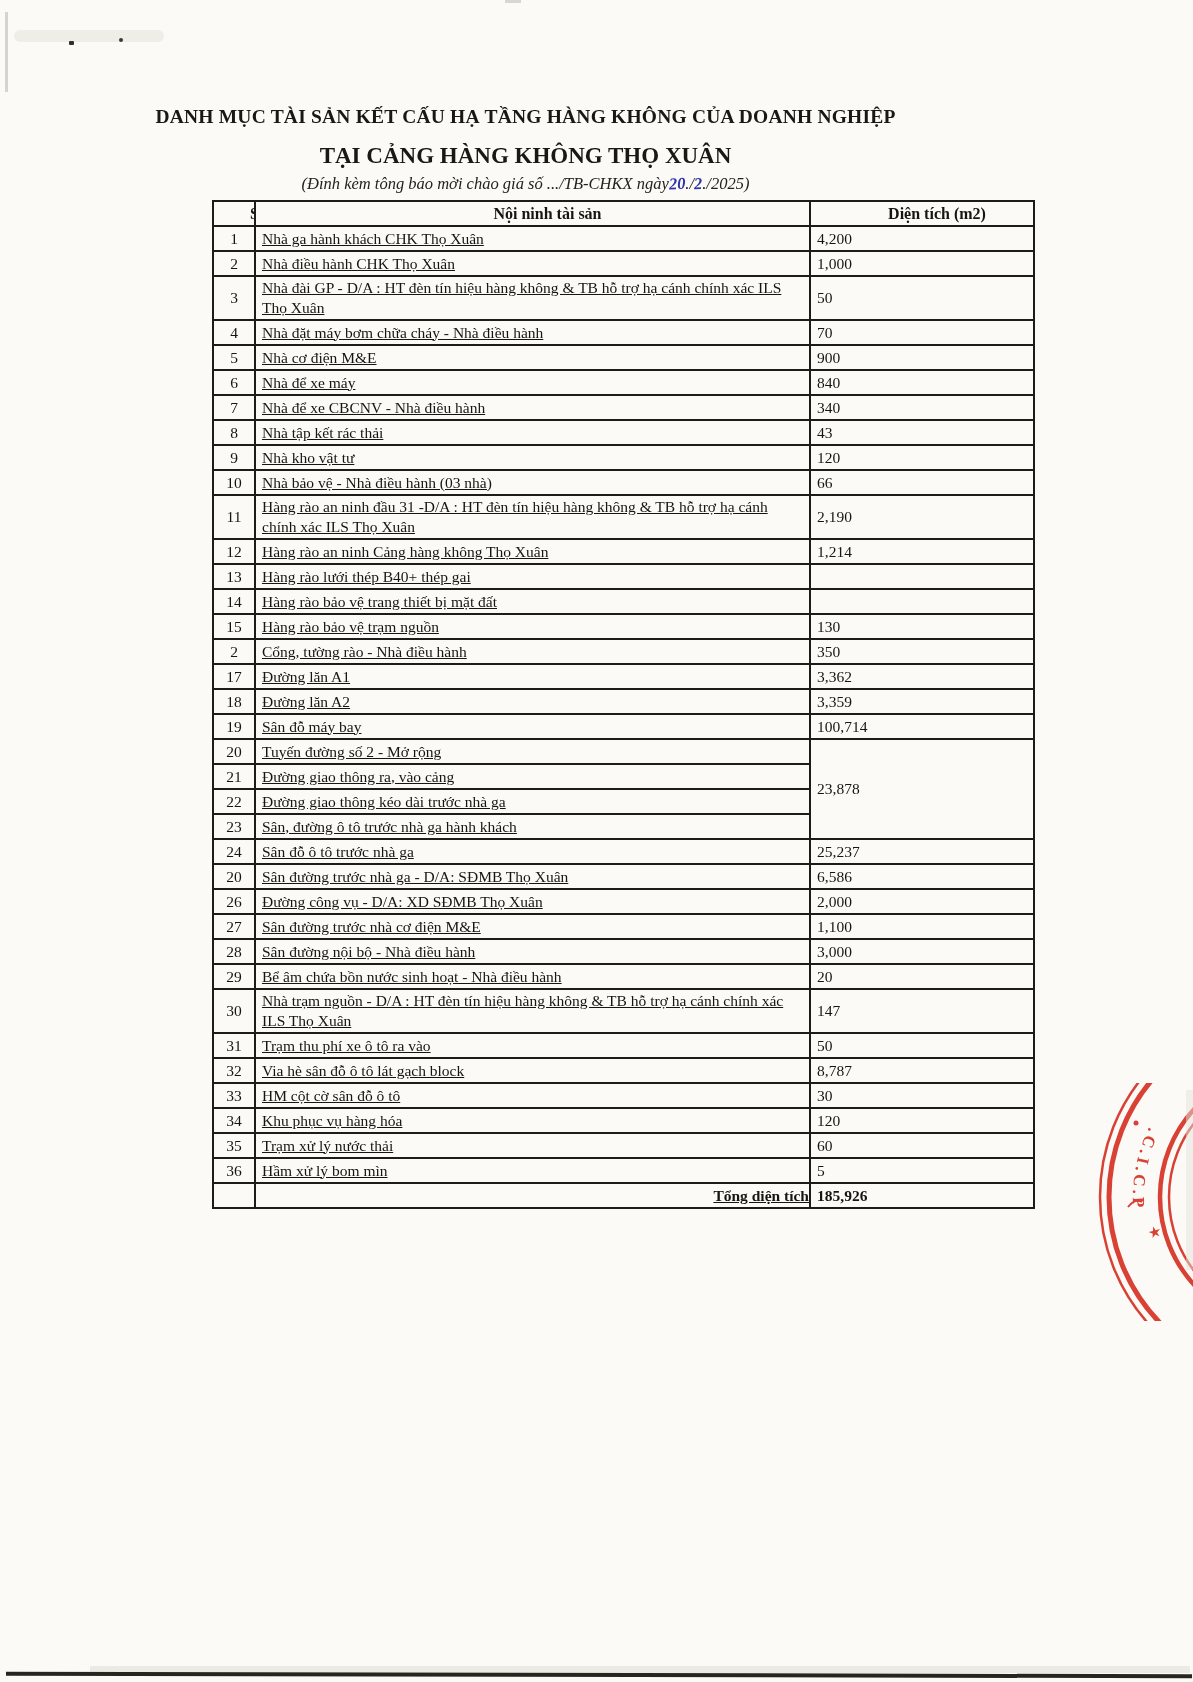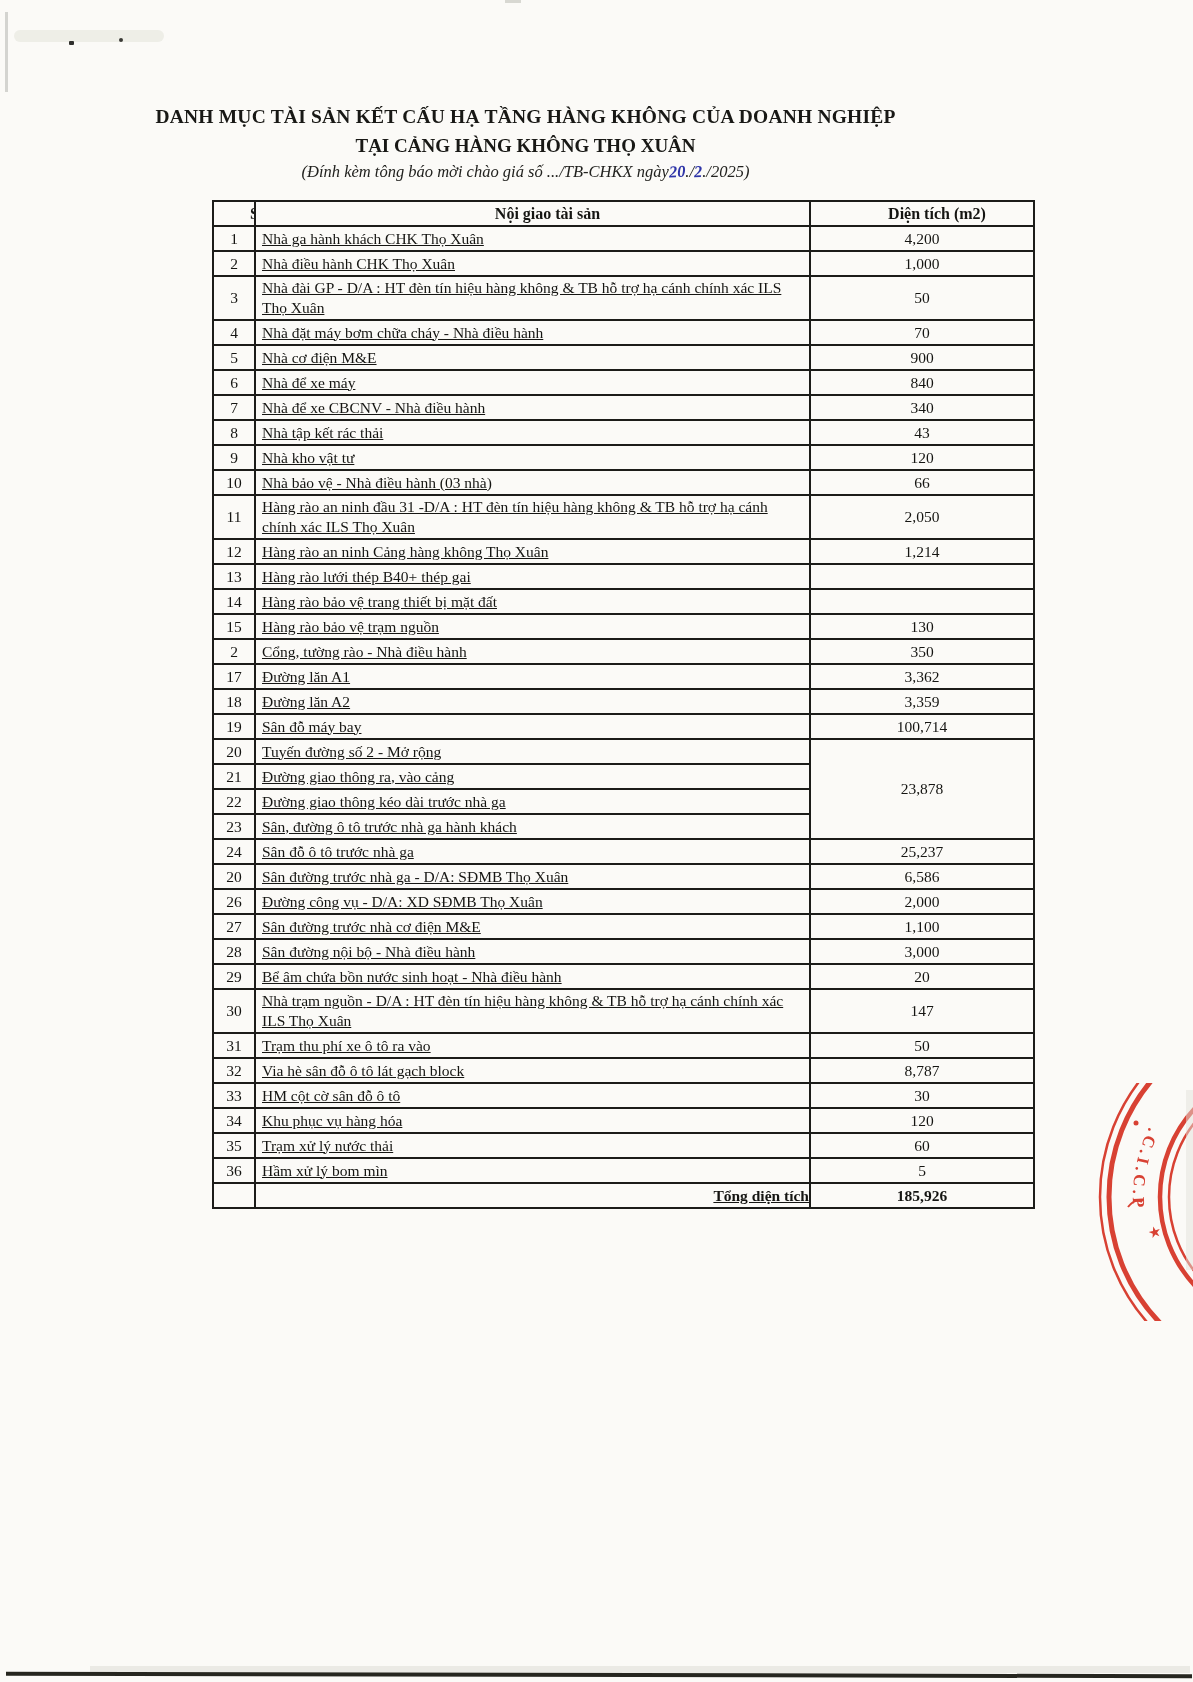--- a/index.html
+++ b/index.html
@@ -5,38 +5,38 @@
   html,body{margin:0;padding:0;}
   body{
     width:1193px;height:1682px;position:relative;overflow:hidden;
     background:#fbfaf7;color:#1a1a17;
     font-family:"Liberation Serif","DejaVu Serif",serif;
     -webkit-font-smoothing:antialiased;
   }
   
   .heading{position:absolute;top:106px;left:0;width:1051px;text-align:center;}
   .title1{font-size:19.5px;font-weight:bold;letter-spacing:.2px;color:#181815;}
-  .title2{font-size:19px;font-weight:bold;margin-top:7px;color:#181815;}
+  .title2{font-size:23px;font-weight:bold;margin-top:15px;color:#181815;}
   .subtitle{font-size:16.5px;font-style:italic;margin-top:5px;color:#22221f;}
   .handwrite{font-weight:bold;font-style:italic;display:inline-block;transform:rotate(-3deg);}
   
   .tbl{
     position:absolute;left:212px;top:200px;width:821px;
     border-collapse:collapse;table-layout:fixed;
     font-size:15.5px;color:#151512;
   }
   .tbl td,.tbl th{
     border:2px solid #1c1c19;
     padding:1px 6px;height:21px;line-height:20px;
     vertical-align:middle;overflow:hidden;
   }
   .tbl th{font-weight:bold;text-align:center;font-size:16px;padding-left:36px;}
   .td-stt{text-align:center;padding:1px 2px;}
   .td-label{text-align:left;padding-left:7px;text-decoration:underline;}
-  .td-area{text-align:center;padding-right:10px;}
+  .td-area{text-align:left;padding-right:10px;}
   .total-row td{font-weight:bold;}
   .total-row .td-label{text-align:right;padding-right:0;}
   
   .stamp{position:absolute;left:1056px;top:1083px;opacity:.93;}
   
   .artifact{position:absolute;}
   .a-left-strip{left:5px;top:12px;width:3px;height:80px;background:#b5b5b0;opacity:.55;}
   .a-smudge{left:14px;top:30px;width:150px;height:12px;background:#ebebe4;opacity:.85;border-radius:6px;}
   .a-dot1{left:69px;top:41px;width:5px;height:4px;background:#2f2f2c;border-radius:1px;}
   .a-dot2{left:119px;top:38px;width:4px;height:4px;background:#3a3a36;border-radius:50%;}
@@ -56,21 +56,21 @@
 
 <table class="tbl">
   <colgroup>
     <col style="width:42px">
       <col style="width:555px">
       <col style="width:224px">
   </colgroup>
   <thead>
     <tr>
       <th>STT</th>
-      <th>Nội giao tài sản</th>
+      <th>Nội ninh tài sản</th>
       <th>Diện tích (m2)</th>
     </tr>
   </thead>
   <tbody>
       <tr>
         <td class="td-stt">1</td>
         <td class="td-label">Nhà ga hành khách CHK Thọ Xuân</td>
         <td class="td-area">4,200</td>
       </tr>
       <tr>
@@ -114,21 +114,21 @@
         <td class="td-area">120</td>
       </tr>
       <tr>
         <td class="td-stt">10</td>
         <td class="td-label">Nhà bảo vệ  - Nhà điều hành (03 nhà)</td>
         <td class="td-area">66</td>
       </tr>
       <tr>
         <td class="td-stt">11</td>
         <td class="td-label">Hàng rào an ninh đầu 31 -D/A : HT đèn tín hiệu hàng không &amp; TB hỗ trợ hạ cánh chính xác ILS Thọ Xuân</td>
-        <td class="td-area">2,050</td>
+        <td class="td-area">2,190</td>
       </tr>
       <tr>
         <td class="td-stt">12</td>
         <td class="td-label">Hàng rào an ninh Cảng hàng không Thọ Xuân</td>
         <td class="td-area">1,214</td>
       </tr>
       <tr>
         <td class="td-stt">13</td>
         <td class="td-label">Hàng rào lưới thép B40+ thép gai</td>
         <td class="td-area"></td>

